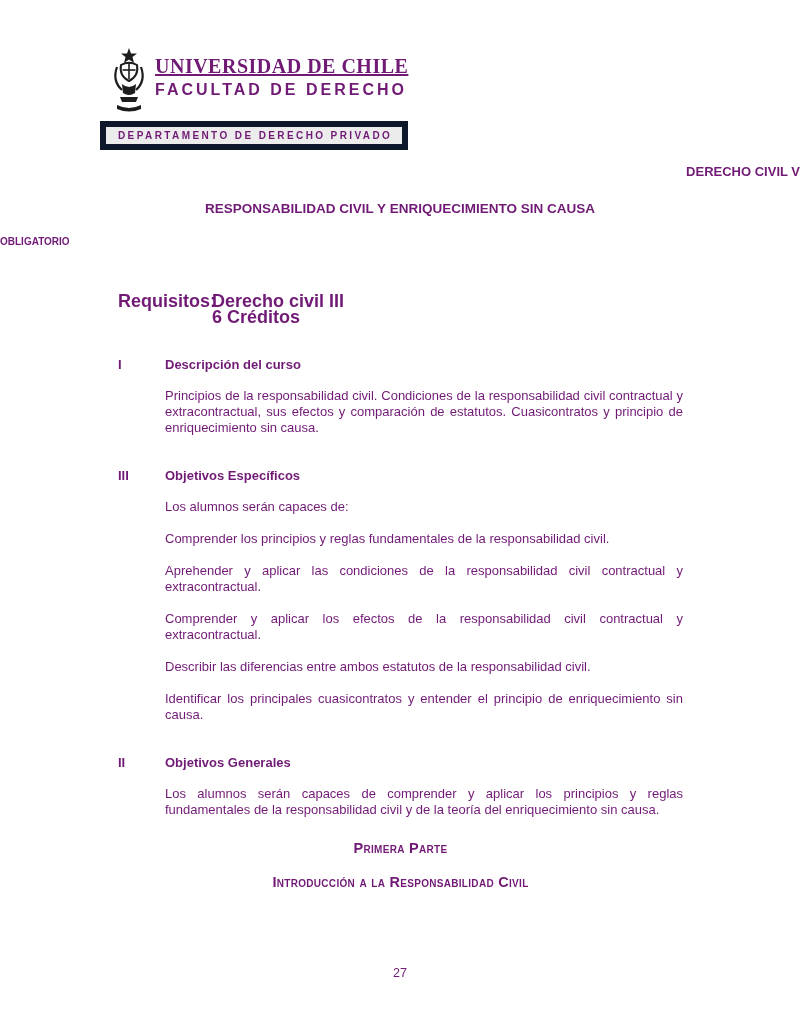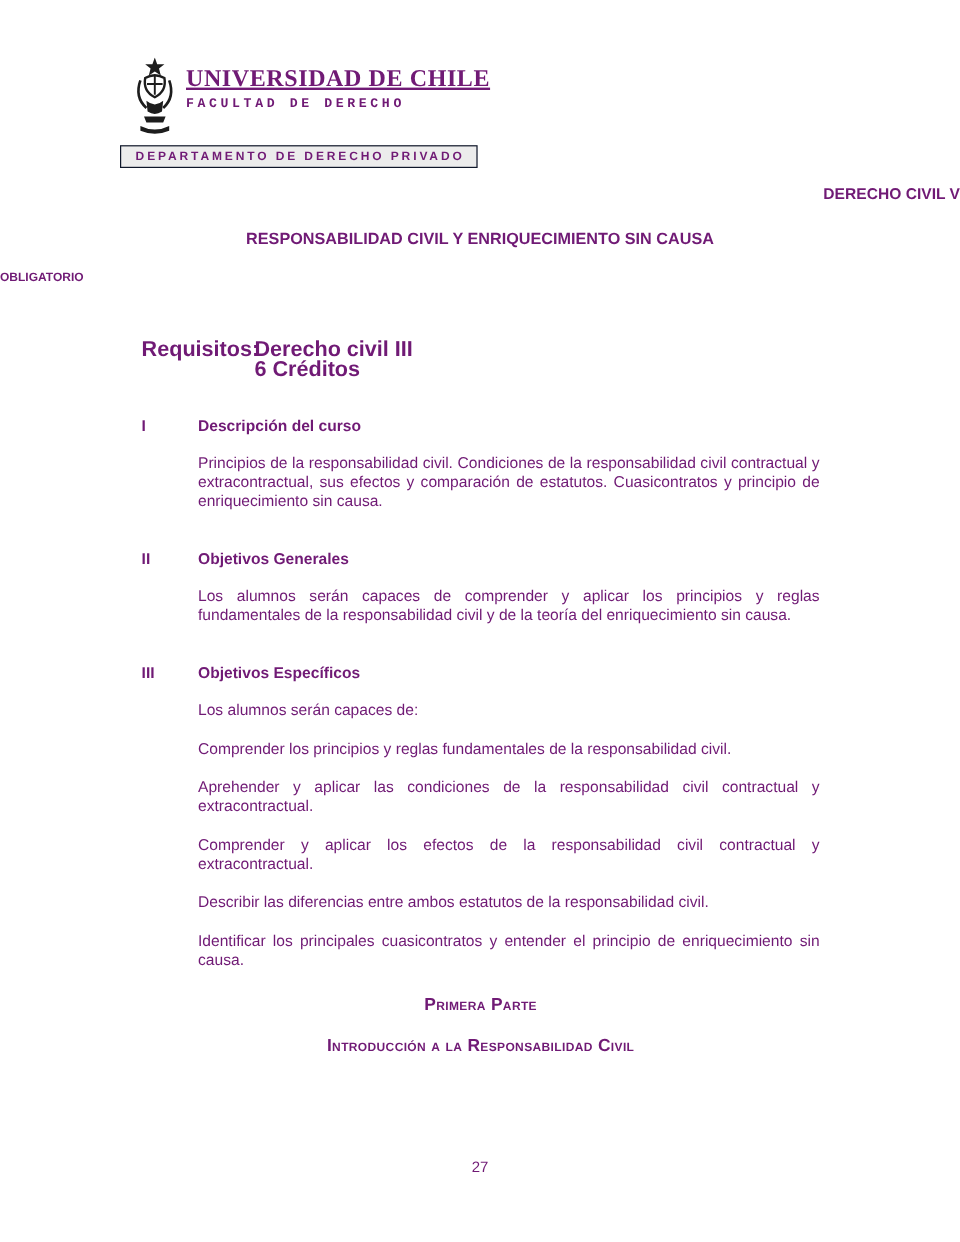--- a/index.html
+++ b/index.html
@@ -26,32 +26,32 @@
   .logo-text { padding-top: 7px; }
   .univ-name {
     font-family: "Liberation Serif", serif;
     font-weight: bold;
     font-size: 20px;
     letter-spacing: 0.5px;
     text-decoration: underline;
     white-space: nowrap;
   }
   .fac-name {
-    font-family: Liberation Mono, monospace;
+    font-family: Liberation Sans, sans-serif;
     font-weight: bold;
-    font-size: 11px;
+    font-size: 16px;
     letter-spacing: 3px;
     margin-top: 3px;
     white-space: nowrap;
   }
   .dept-box {
     display: inline-block;
     margin-left: 100px;
     margin-top: 7px;
-    border: 1px solid #0f172a;
+    border: 6px solid #0f172a;
     background: #ececec;
     font-size: 10px;
     font-weight: bold;
     letter-spacing: 2.4px;
     padding: 3px 10px 3px 12px;
     white-space: nowrap;
   }
 
   
   .course-title   { text-align: right; font-weight: bold; font-size: 13px; margin: 14px 0 0 0; }
@@ -157,37 +157,37 @@
 
     <section class="section">
       <div class="sec-num">I</div>
       <div class="sec-body">
         <h4 class="sec-title">Descripción del curso</h4>
         <p class="para">Principios de la responsabilidad civil. Condiciones de la responsabilidad civil contractual y extracontractual, sus efectos y comparación de estatutos. Cuasicontratos y principio de enriquecimiento sin causa.</p>
       </div>
     </section>
 
     <section class="section">
-      <div class="sec-num">II</div>
-      <div class="sec-body">
-        <h4 class="sec-title">Objetivos Generales</h4>
-        <p class="para">Los alumnos serán capaces de comprender y aplicar los principios y reglas fundamentales de la responsabilidad civil y de la teoría del enriquecimiento sin causa.</p>
-      </div>
-    </section>
-
-    <section class="section">
       <div class="sec-num">III</div>
       <div class="sec-body">
         <h4 class="sec-title">Objetivos Específicos</h4>
         <p class="para">Los alumnos serán capaces de:</p>
         <p class="para">Comprender los principios y reglas fundamentales de la responsabilidad civil.</p>
         <p class="para">Aprehender y aplicar las condiciones de la responsabilidad civil contractual y extracontractual.</p>
         <p class="para">Comprender y aplicar los efectos de la responsabilidad civil contractual y extracontractual.</p>
         <p class="para">Describir las diferencias entre ambos estatutos de la responsabilidad civil.</p>
         <p class="para">Identificar los principales cuasicontratos y entender el principio de enriquecimiento sin causa.</p>
+      </div>
+    </section>
+
+    <section class="section">
+      <div class="sec-num">II</div>
+      <div class="sec-body">
+        <h4 class="sec-title">Objetivos Generales</h4>
+        <p class="para">Los alumnos serán capaces de comprender y aplicar los principios y reglas fundamentales de la responsabilidad civil y de la teoría del enriquecimiento sin causa.</p>
       </div>
     </section>
 
 
     <div class="part-title">Primera Parte</div>
     <div class="part-sub">Introducción a la Responsabilidad Civil</div>
 
   </div>
 
   <div class="page-number">27</div>

